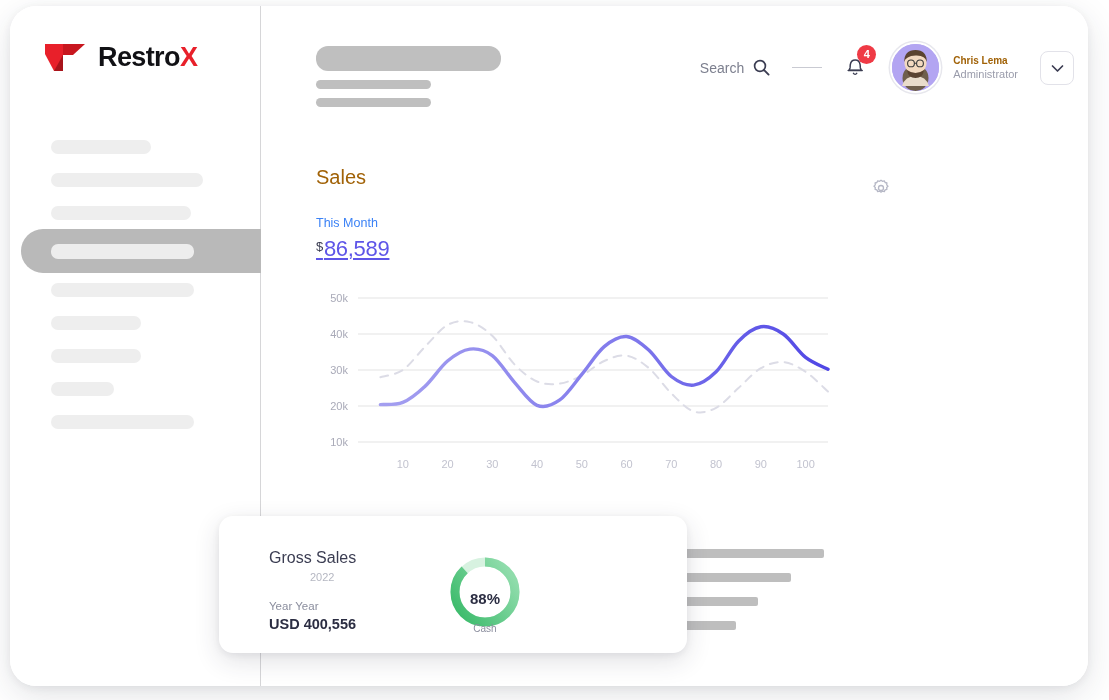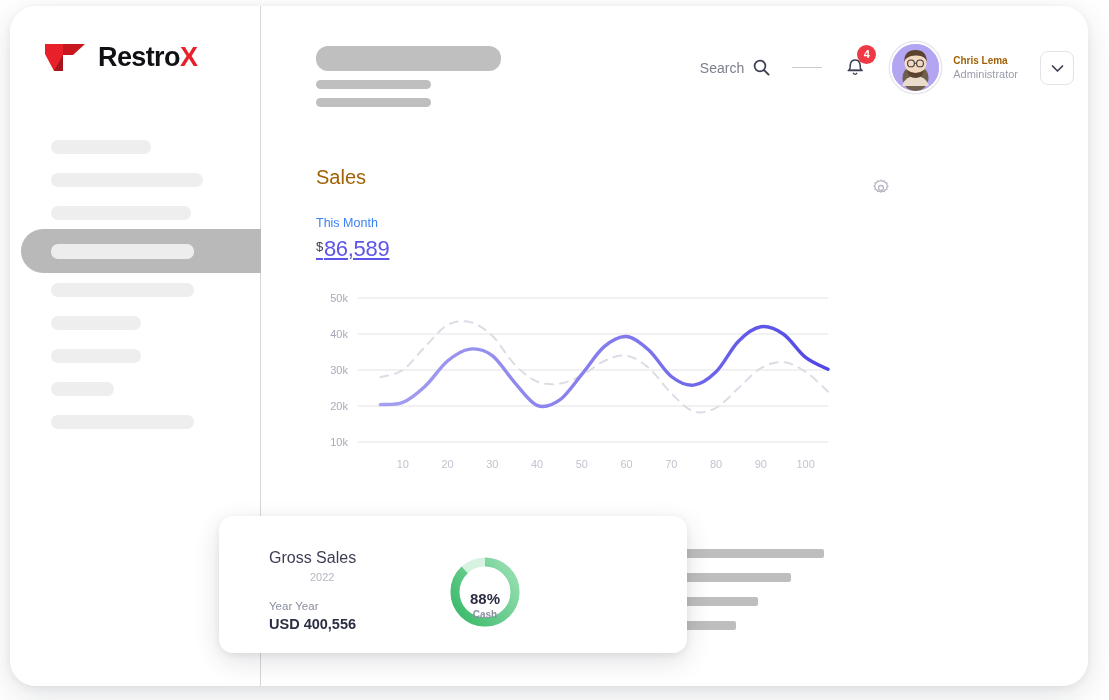--- a/index.html
+++ b/index.html
@@ -195,21 +195,21 @@
     border-radius: 14px;
     box-shadow: 0 8px 26px rgba(40,44,63,0.14), 0 2px 7px rgba(40,44,63,0.07);
   }
   .gs-title { position:absolute; left: 50px; top: 33px; font-size: 16px; color:#3b3d52;}
   .gs-year { position:absolute; left: 50px; top: 55px; font-size: 11px; color:#b5b7c2;margin-left:41px;}
   .gs-sub { position:absolute; left: 50px; top: 84px; font-size: 11.5px; color:#8b8e9e;}
   .gs-amount { position:absolute; left: 50px; top: 100px; font-size: 14.5px; font-weight: bold; color:#2b2d42;}
   .gs-donut { position:absolute; left: 228px; top: 38px; }
   .gs-center { position:absolute; left: 228px; top: 74px; width: 76px; text-align: center;}
   .gs-pct { font-size: 15px; font-weight: bold; color:#2b2d42;}
-  .gs-cash { font-size: 10px; color:#8b8e9e; margin-top: 2px; font-weight: bold;}
+  .gs-cash { font-size: 10px; color:#8b8e9e; margin-top: 16px;}
 </style>
 </head>
 <body>
 
 <div id="stage">
   <div class="app-window">
 
     <div class="sidebar">
 
       <div class="logo">

